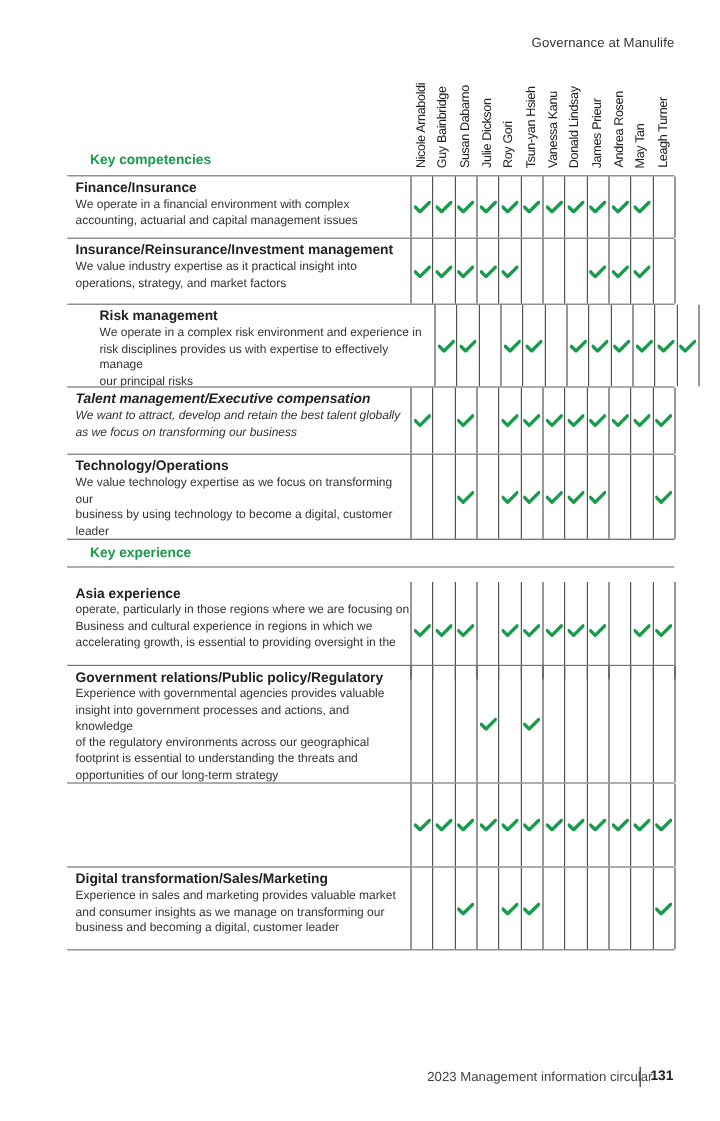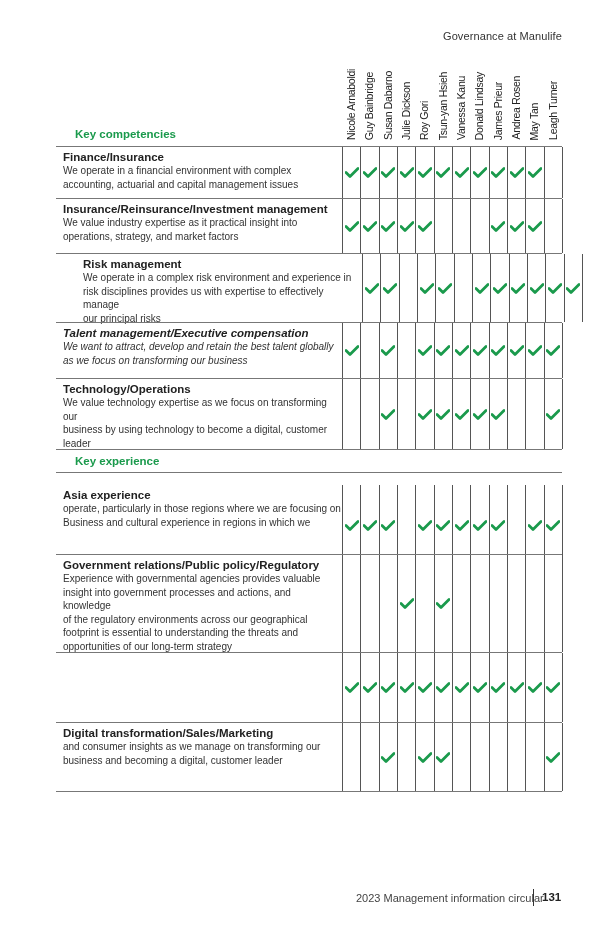--- a/index.html
+++ b/index.html
@@ -496,20 +496,21 @@
     </div>
     <div class="hline" style="top: 449px;"></div>
     <div class="section-label" style="top: 455px;">Key experience</div>
     <div class="hline" style="top: 449px;"></div>
     <div class="hline" style="top: 472px;"></div>
     <div class="row" style="top: 473px; height: 81px; margin-top: 12px;">
       <div class="text">
         <div class="title">Asia experience</div>
         <div class="desc">operate, particularly in those regions where we are focusing on</div>
         <div class="desc">Business and cultural experience in regions in which we</div>
+        <div class="desc">accelerating growth, is essential to providing oversight in the</div>
       </div>
       <div class="grid">
         <div class="gcell">
           <span style="display: flex;">
             <svg viewBox="0 0 14 11">
               <path d="M1 5.5 L5 9.5 L13 1.5" fill="none" stroke="#1a9a4c" stroke-width="2.8" stroke-linecap="round" stroke-linejoin="round"></path>
             </svg>
           </span>
         </div>
         <div class="gcell">
@@ -702,20 +703,21 @@
               <path d="M1 5.5 L5 9.5 L13 1.5" fill="none" stroke="#1a9a4c" stroke-width="2.8" stroke-linecap="round" stroke-linejoin="round"></path>
             </svg>
           </span>
         </div>
       </div>
     </div>
     <div class="hline" style="top: 722px;"></div>
     <div class="row" style="top: 723px; height: 68px;">
       <div class="text">
         <div class="title">Digital transformation/Sales/Marketing</div>
+        <div class="desc">Experience in sales and marketing provides valuable market</div>
         <div class="desc">and consumer insights as we manage on transforming our</div>
         <div class="desc">business and becoming a digital, customer leader</div>
       </div>
       <div class="grid">
         <div class="gcell"></div>
         <div class="gcell"></div>
         <div class="gcell">
           <span style="display: flex;">
             <svg viewBox="0 0 14 11">
               <path d="M1 5.5 L5 9.5 L13 1.5" fill="none" stroke="#1a9a4c" stroke-width="2.8" stroke-linecap="round" stroke-linejoin="round"></path>

